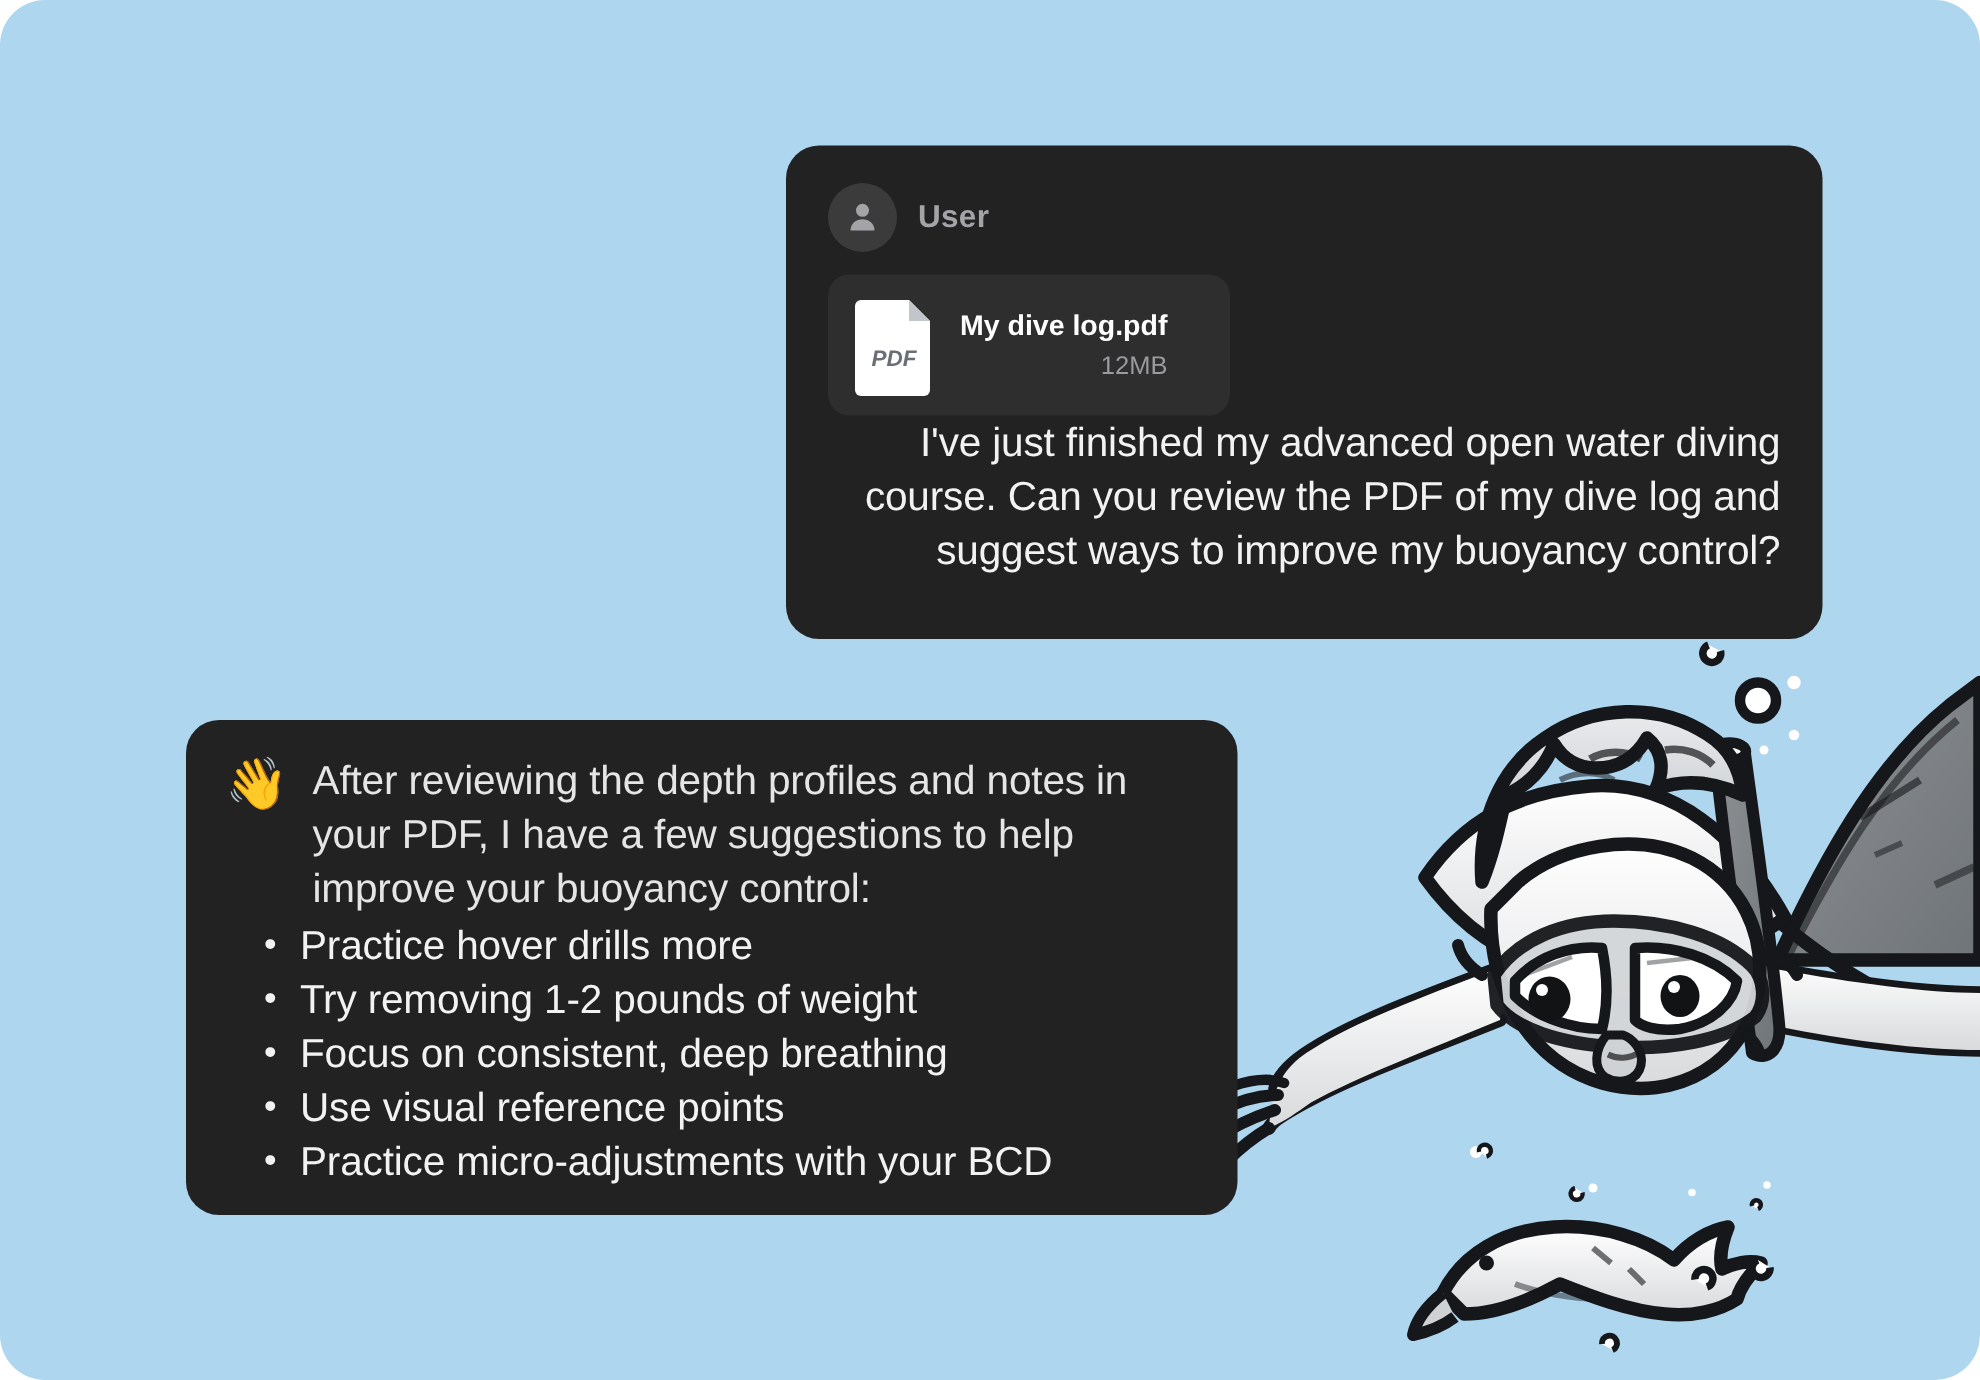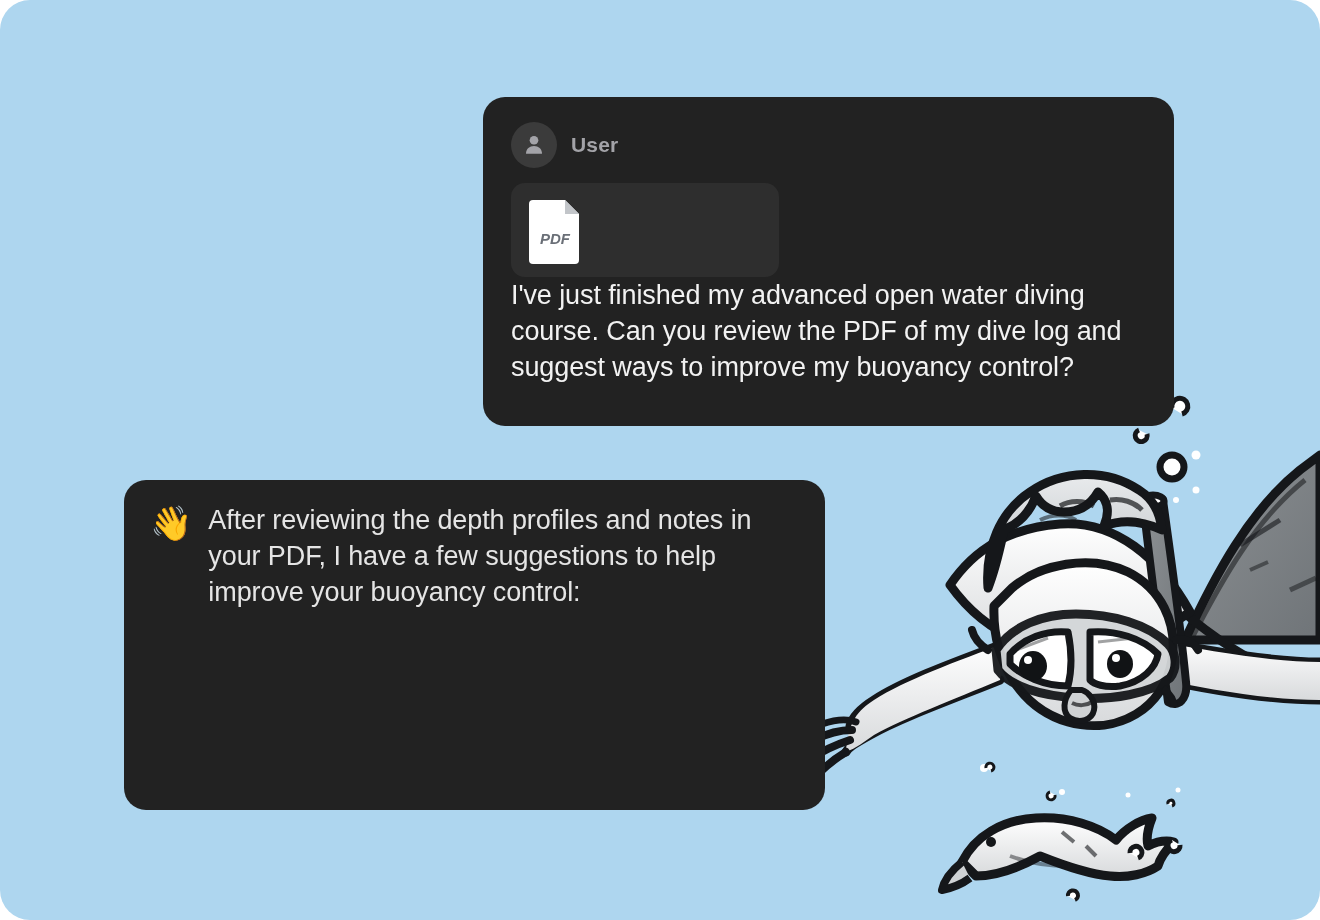--- a/index.html
+++ b/index.html
@@ -32,25 +32,26 @@
 
   
   .bubble {
     position: absolute;
     background: #222222;
     border-radius: 22px;
     box-sizing: border-box;
   }
 
   #user-bubble {
-    left: 483px;
+    left: 524px;
     top: 97px;
     width: 691px;
     height: 329px;
     padding: 24px 28px 0 28px;
+    text-align: right;
   }
 
   #assistant-bubble {
     left: 124px;
     top: 480px;
     width: 701px;
     height: 330px;
     padding: 22px 26px 0 26px;
   }
 
@@ -323,25 +324,36 @@
     </div>
 
     <div class="attachment">
       <span class="pdf-icon">
         <svg width="54" height="68" viewBox="0 0 54 68">
           <path d="M4 4 h32 l14 14 v46 a4 4 0 0 1 -4 4 h-42 a4 4 0 0 1 -4 -4 v-56 a4 4 0 0 1 4 -4 z" fill="#ffffff"></path>
           <path d="M36 4 l14 14 h-14 z" fill="#c2c5c9"></path>
           <text x="26" y="48" text-anchor="middle" font-family="Liberation Sans, sans-serif" font-size="15" font-weight="bold" fill="#6a6f77">PDF</text>
         </svg>
       </span>
+      <span class="att-meta">
+        <span class="att-name">My dive log.pdf</span>
+        <span class="att-size">12MB</span>
+      </span>
     </div>
 
     <div class="msg-text">I've just finished my advanced open water diving course. Can you review the PDF of my dive log and suggest ways to improve my buoyancy control?</div>
   </div>
 
   <div class="bubble" id="assistant-bubble">
     <div class="assistant-row">
       <span class="wave-emoji">👋</span>
       <span class="assistant-intro">After reviewing the depth profiles and notes in your PDF, I have a few suggestions to help improve your buoyancy control:</span>
     </div>
+    <ul class="suggestions">
+      <li>Practice hover drills more</li>
+      <li>Try removing 1-2 pounds of weight</li>
+      <li>Focus on consistent, deep breathing</li>
+      <li>Use visual reference points</li>
+      <li>Practice micro-adjustments with your BCD</li>
+    </ul>
   </div>
 
 </div>
 
 </body></html>

